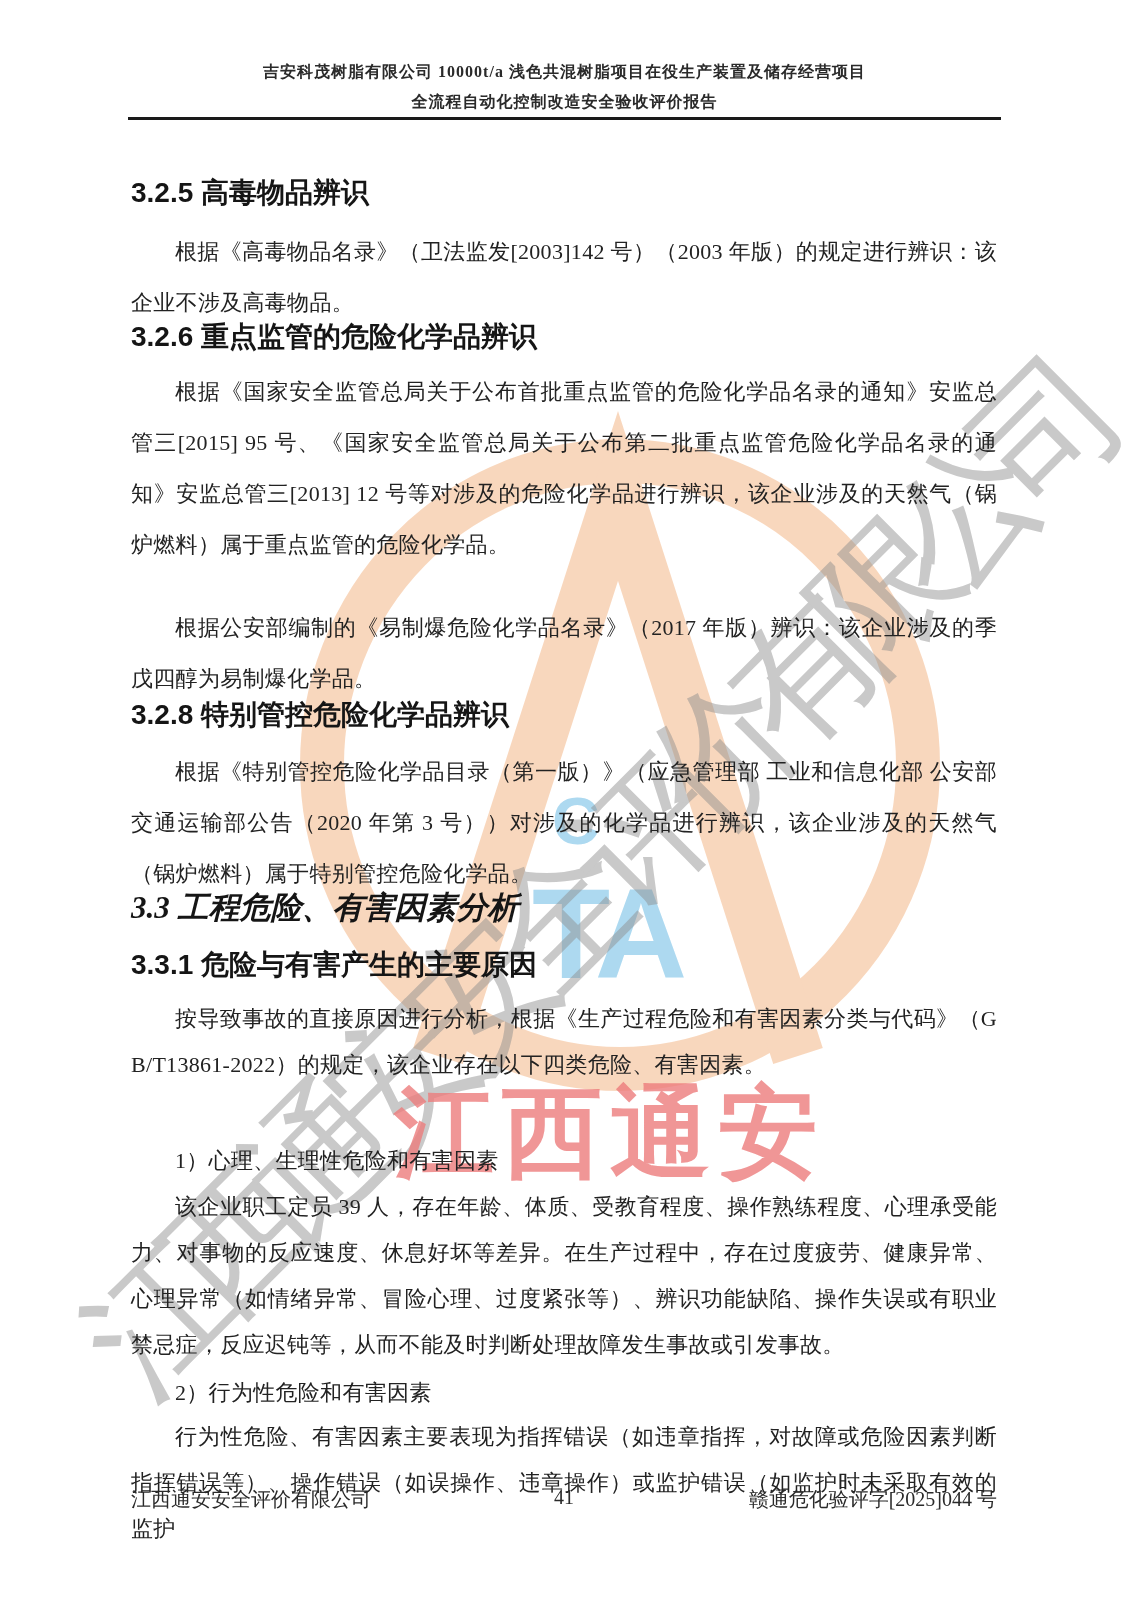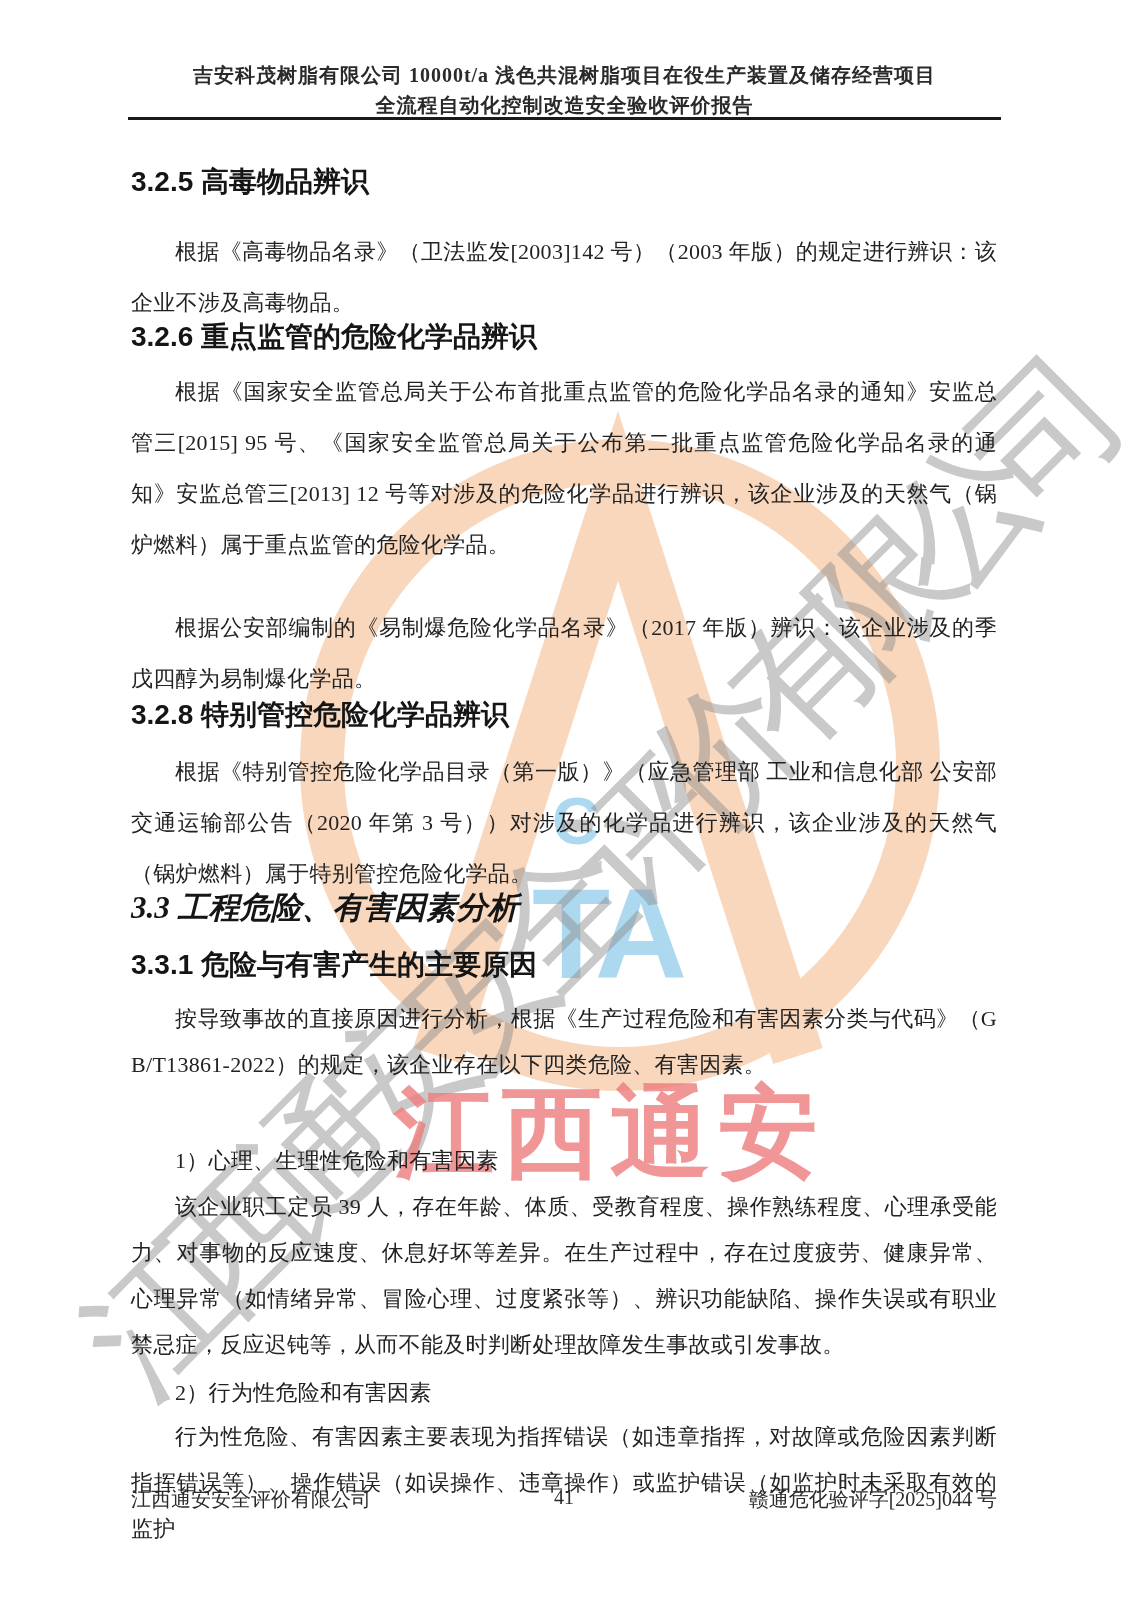--- a/index.html
+++ b/index.html
@@ -38,21 +38,21 @@
     left:386px;top:1080px;z-index:2;
     font-family:"Liberation Sans","DejaVu Sans",sans-serif;
     font-weight:bold;font-size:100px;line-height:104px;letter-spacing:8px;
     color:#ed7d7d;opacity:.8;margin-left:8px;
   }
   
   .content{position:absolute;left:0;top:0;width:100%;height:100%;z-index:10;}
   .abs{position:absolute;}
   .hdr{
     left:0;width:1129px;text-align:center;
-    font-size:20px;font-weight:bold;color:#2a2a2a;
+    font-size:16px;font-weight:bold;color:#2a2a2a;
     letter-spacing:1px;
   }
   .hdr-rule{left:128px;width:873px;height:3px;background:#1a1a1a;}
   .h-sub{
     left:131px;width:880px;
     font-family:"Liberation Sans","DejaVu Sans",sans-serif;
     font-weight:bold;font-size:28px;line-height:34px;color:#151515;
   }
   .h-big{
     left:131px;width:880px;
@@ -92,21 +92,21 @@
   <div class="wm wm-blue-ta">TA</div>
   <div class="wm wm-gray-diag">江西通安安全评价有限公司</div>
   <div class="wm wm-red">江西通安</div>
 
   <div class="content">
 
     <div class="abs hdr" style="top:62px">吉安科茂树脂有限公司 10000t/a 浅色共混树脂项目在役生产装置及储存经营项目</div>
     <div class="abs hdr" style="top:92px">全流程自动化控制改造安全验收评价报告</div>
     <div class="abs hdr-rule" style="top:117px"></div>
 
-    <div class="abs h-sub" style="top:165px">3.2.5 高毒物品辨识</div>
+    <div class="abs h-sub" style="top:176px">3.2.5 高毒物品辨识</div>
     <div class="abs para lh51 indent" style="top:226px">根据《高毒物品名录》（卫法监发[2003]142 号）（2003 年版）的规定进行辨识：该企业不涉及高毒物品。</div>
 
     <div class="abs h-sub" style="top:320px">3.2.6 重点监管的危险化学品辨识</div>
     <div class="abs para lh51 indent" style="top:366px">根据《国家安全监管总局关于公布首批重点监管的危险化学品名录的通知》安监总管三[2015] 95 号、《国家安全监管总局关于公布第二批重点监管危险化学品名录的通知》安监总管三[2013] 12 号等对涉及的危险化学品进行辨识，该企业涉及的天然气（锅炉燃料）属于重点监管的危险化学品。</div>
 
     <div class="abs para lh51 indent" style="top:602px">根据公安部编制的《易制爆危险化学品名录》（2017 年版）辨识：该企业涉及的季戊四醇为易制爆化学品。</div>
 
     <div class="abs h-sub" style="top:698px">3.2.8 特别管控危险化学品辨识</div>
     <div class="abs para lh51 indent" style="top:746px">根据《特别管控危险化学品目录（第一版）》（应急管理部 工业和信息化部 公安部 交通运输部公告（2020 年第 3 号））对涉及的化学品进行辨识，该企业涉及的天然气（锅炉燃料）属于特别管控危险化学品。</div>
 

